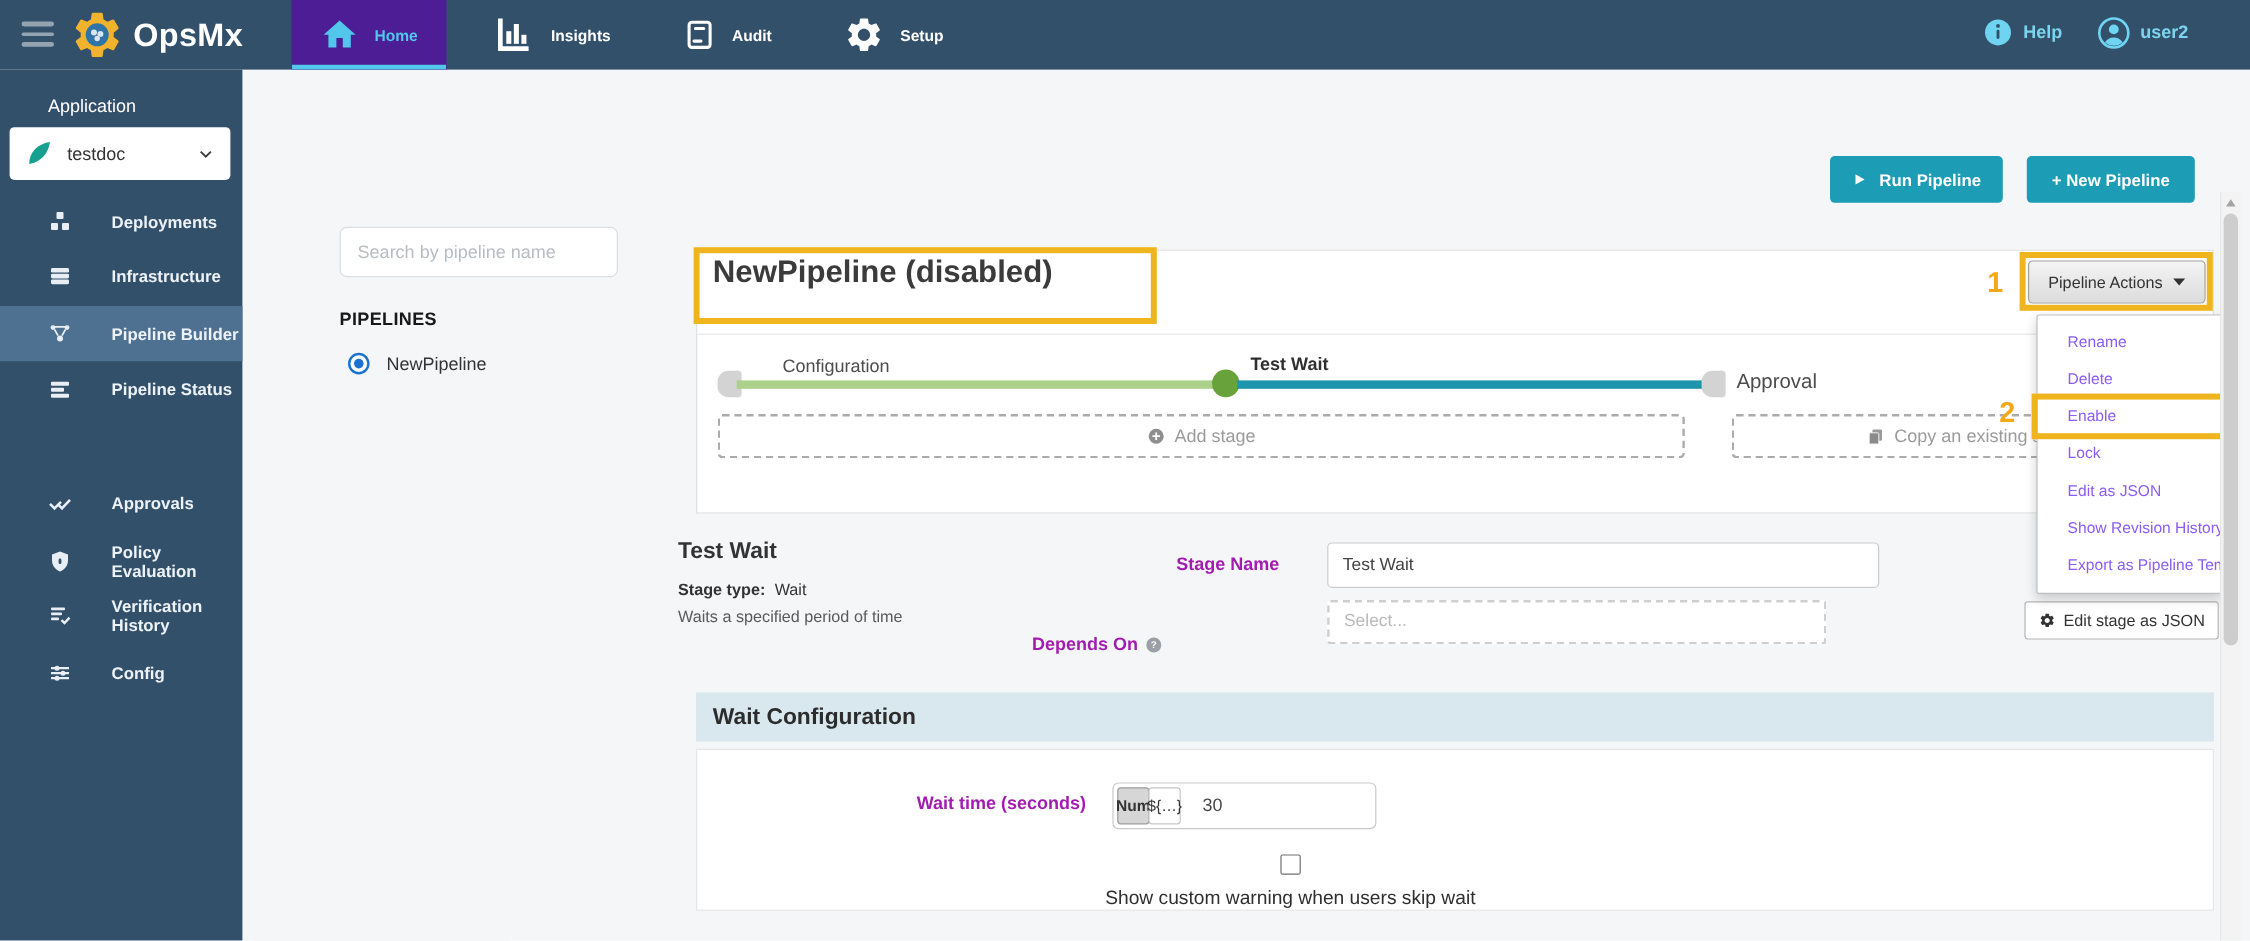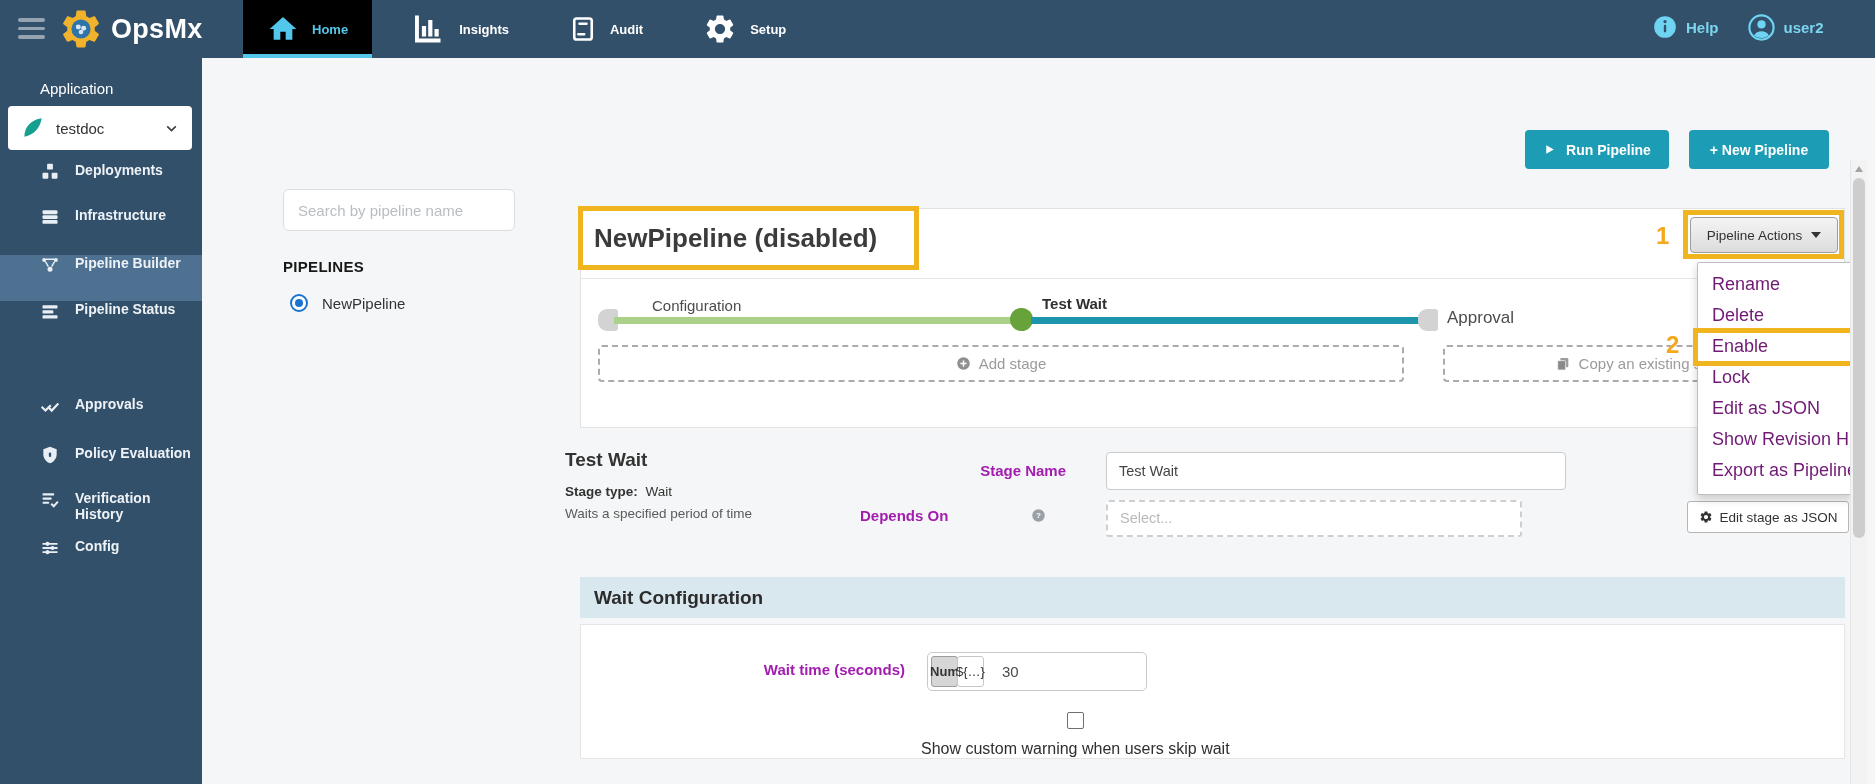--- a/index.html
+++ b/index.html
@@ -7,63 +7,63 @@
   #screen { position: relative; width: 1875px; height: 784px; overflow: hidden; background:#f5f6f7; }
 
   
   .topbar { position:absolute; left:0; top:0; width:1875px; height:58px; background:#33506a; z-index:20; }
   .hamburger { position:absolute; left:18px; top:18px; width:28px; height:22px; cursor:pointer; }
   .hamburger span { display:block; width:27px; height:3.6px; border-radius:2px; background:#96a4b2; margin-bottom:5px; }
   .brand { position:absolute; left:58px; top:6px; display:flex; align-items:center; gap:7px; }
   .brand-text { color:#fff; font-size:27px; font-weight:bold; letter-spacing:.3px; }
   .tabs { position:absolute; left:243px; top:0; height:58px; display:flex; }
   .tab { height:58px; display:flex; align-items:center; gap:13px; padding:0 24px; margin-right:12px; color:#fff; font-size:13px; font-weight:bold; cursor:pointer; }
-  .tab.active { background:#000000; box-shadow: inset 0 -4px 0 #52c6eb; color:#52c6eb; }
+  .tab.active { background:#4c1d95; box-shadow: inset 0 -4px 0 #52c6eb; color:#52c6eb; }
   .top-right { position:absolute; left:1652px; top:0; height:54px; display:flex; align-items:center; gap:28px; }
   .top-right .tr-item { display:flex; align-items:center; gap:8px; color:#7cd5ef; font-size:15px; font-weight:600; cursor:pointer; }
 
   
   .sidebar { position:absolute; left:0; top:58px; width:202px; height:726px; background:#33506a; z-index:15; }
   .app-label { position:absolute; left:40px; top:22px; color:#fff; font-size:15px; }
   .app-select { position:absolute; left:8px; top:48px; width:184px; height:44px; background:#fff; border-radius:4px; display:flex; align-items:center; padding:0 12px; gap:10px; cursor:pointer; }
   .app-select .val { flex:1; color:#333; font-size:15px; }
-  .side-item { position:absolute; left:0; width:202px; height:46px; display:flex; padding-left:40px; gap:15px; color:#edf2f7; font-size:14px; font-weight:600; cursor:pointer; }
+  .side-item { position:absolute; left:0; width:202px; height:46px; display:flex; align-items:center; padding-left:40px; gap:33px; color:#edf2f7; font-size:14px; font-weight:600; cursor:pointer; }
   .side-item.selected { background:#4e7191; }
   .side-item svg { flex:0 0 auto; }
 
   
   .filters-bar { position:absolute; left:281px; top:128px; width:234px; height:40px; background:#d8e8ef; display:flex; align-items:center; }
   .collapse-btn { margin-left:9px; width:33px; height:28px; background:#fff; border:1px solid #c6d4dc; border-radius:3px; display:flex; align-items:center; justify-content:center; cursor:pointer; }
   .filters-title { flex:1; text-align:center; font-size:16px; color:#333; }
   .search-input { position:absolute; left:283px; top:189px; width:232px; height:42px; border:1px solid #ddd; border-radius:6px; background:#fff; padding:0 14px; font-size:15px; color:#333; font-family:"Liberation Sans",sans-serif; outline:none; }
   .search-input::placeholder { color:#b8bdc2; }
   .pipelines-heading { position:absolute; left:283px; top:258px; font-size:15px; font-weight:bold; color:#181818; letter-spacing:.3px; }
   .radio-row { position:absolute; left:290px; top:294px; display:flex; align-items:center; gap:14px; cursor:pointer; }
   .radio { width:18px; height:18px; border:2px solid #1a73d1; border-radius:50%; display:flex; align-items:center; justify-content:center; background:#fff; }
   .radio .dot { width:8px; height:8px; border-radius:50%; background:#1a73d1; }
   .radio-label { font-size:15px; color:#333; }
 
   
   .btn-teal { position:absolute; height:39px; background:#1d9cb5; border-radius:4px; color:#fff; font-size:14px; font-weight:bold; display:flex; align-items:center; justify-content:center; gap:10px; cursor:pointer; border:none; font-family:"Liberation Sans",sans-serif; }
 
   
   .panel { position:absolute; left:580px; top:208px; width:1265px; height:220px; background:#fff; border:1px solid #e2e2e2; }
-  .title-box { position:absolute; left:578px; top:206px; width:341px; height:64px; border:5px solid #f0b51e; z-index:30; display:flex; align-items:center; padding-left:11px; background:#fff; }
+  .title-box { position:absolute; left:578px; top:206px; width:386px; height:64px; border:5px solid #f0b51e; z-index:30; display:flex; align-items:flex-start; padding-left:11px; background:#fff; }
   .pipeline-title { font-size:26px; font-weight:bold; color:#3b3b3b; white-space:nowrap; }
   .panel-divider { position:absolute; left:581px; top:278px; width:1263px; height:1px; background:#e7e7e7; }
   .stage-node { position:absolute; width:20px; height:22px; background:#d3d3d3; border-radius:9px 3px 3px 9px; }
   .stage-line { position:absolute; height:7px; top:317px; }
   .stage-label { position:absolute; font-size:15px; color:#4c4c4c; white-space:nowrap; }
   .dashed-box { position:absolute; top:345px; height:37px; border:2px dashed #ababab; border-radius:4px; display:flex; align-items:center; justify-content:center; gap:8px; color:#9b9b9b; font-size:15px; cursor:pointer; background:transparent; }
 
   
   .pa-btn { position:absolute; left:1690px; top:217px; width:148px; height:36px; background:linear-gradient(#f4f4f4,#dcdcdc); border:1px solid #9d9d9d; border-radius:4px; display:flex; align-items:center; justify-content:center; gap:9px; font-size:13.5px; color:#333; cursor:pointer; z-index:41; }
   .caret-down { width:0; height:0; border-left:5px solid transparent; border-right:5px solid transparent; border-top:6px solid #333; }
   .menu { position:absolute; left:1697px; top:262px; width:155px; height:233px; background:#fff; border:1px solid #bfbfbf; border-radius:2px; box-shadow:0 4px 10px rgba(0,0,0,.18); z-index:40; overflow:hidden; padding-top:6px; }
-  .menu-item { display:block; height:31px; line-height:31px; padding-left:14px; font-size:18px; color:#701a75; white-space:nowrap; cursor:pointer; }
+  .menu-item { display:block; height:31px; line-height:31px; padding-left:25px; font-size:13px; color:#8b5cf6; white-space:nowrap; cursor:pointer; }
   .hl-box { position:absolute; border:5px solid #f0b51e; z-index:45; pointer-events:none; }
   .hl-num { position:absolute; color:#f5a81c; font-size:24px; font-weight:bold; z-index:45; }
 
   
   .sd-heading { position:absolute; left:565px; top:449px; font-size:19px; font-weight:bold; color:#333; }
   .sd-type { position:absolute; left:565px; top:484px; font-size:13.5px; color:#333; }
   .sd-desc { position:absolute; left:565px; top:506px; font-size:13.5px; color:#5a5a5a; }
   .form-label { position:absolute; font-size:15px; font-weight:bold; color:#a21caf; text-align:right; }
   .text-input { position:absolute; border:1px solid #ccc; border-radius:4px; background:#fff; font-size:14.5px; color:#444; padding:0 12px; font-family:"Liberation Sans",sans-serif; outline:none; }
   .dashed-select { position:absolute; left:1106px; top:500px; width:416px; height:37px; border:2px dashed #cfcfcf; border-radius:3px; background:#fff; line-height:33px; padding-left:12px; font-size:14.5px; color:#b9b9b9; cursor:pointer; }
@@ -315,21 +315,21 @@
   <div class="sd-heading">Test Wait</div>
   <div class="sd-type">
     <b>Stage type:</b>
     <span style="margin-left:4px">Wait</span>
   </div>
   <div class="sd-desc">Waits a specified period of time</div>
 
   <div class="form-label" style="left:900px;top:462px;width:166px">Stage Name</div>
   <input class="text-input" style="left: 1106px; top: 452px; width: 460px; height: 38px;" value="Test Wait">
 
-  <div class="form-label" style="left:860px;top:507px;width:186px;display:flex;align-items:center;justify-content:space-between;gap:6px">
+  <div class="form-label" style="left:860px;top:529px;width:186px;display:flex;align-items:center;justify-content:flex-start;gap:6px">
     <span>Depends On</span>
     <svg width="15" height="15" viewBox="0 0 24 24">
         <circle cx="12" cy="12" r="10" fill="#9aa0a5"></circle>
         <text x="12" y="16.5" text-anchor="middle" font-size="13" font-weight="bold" fill="#fff" font-family="Liberation Sans, sans-serif">?</text>
       </svg>
   </div>
   <div class="dashed-select">
     <span>Select...</span>
   </div>
 

